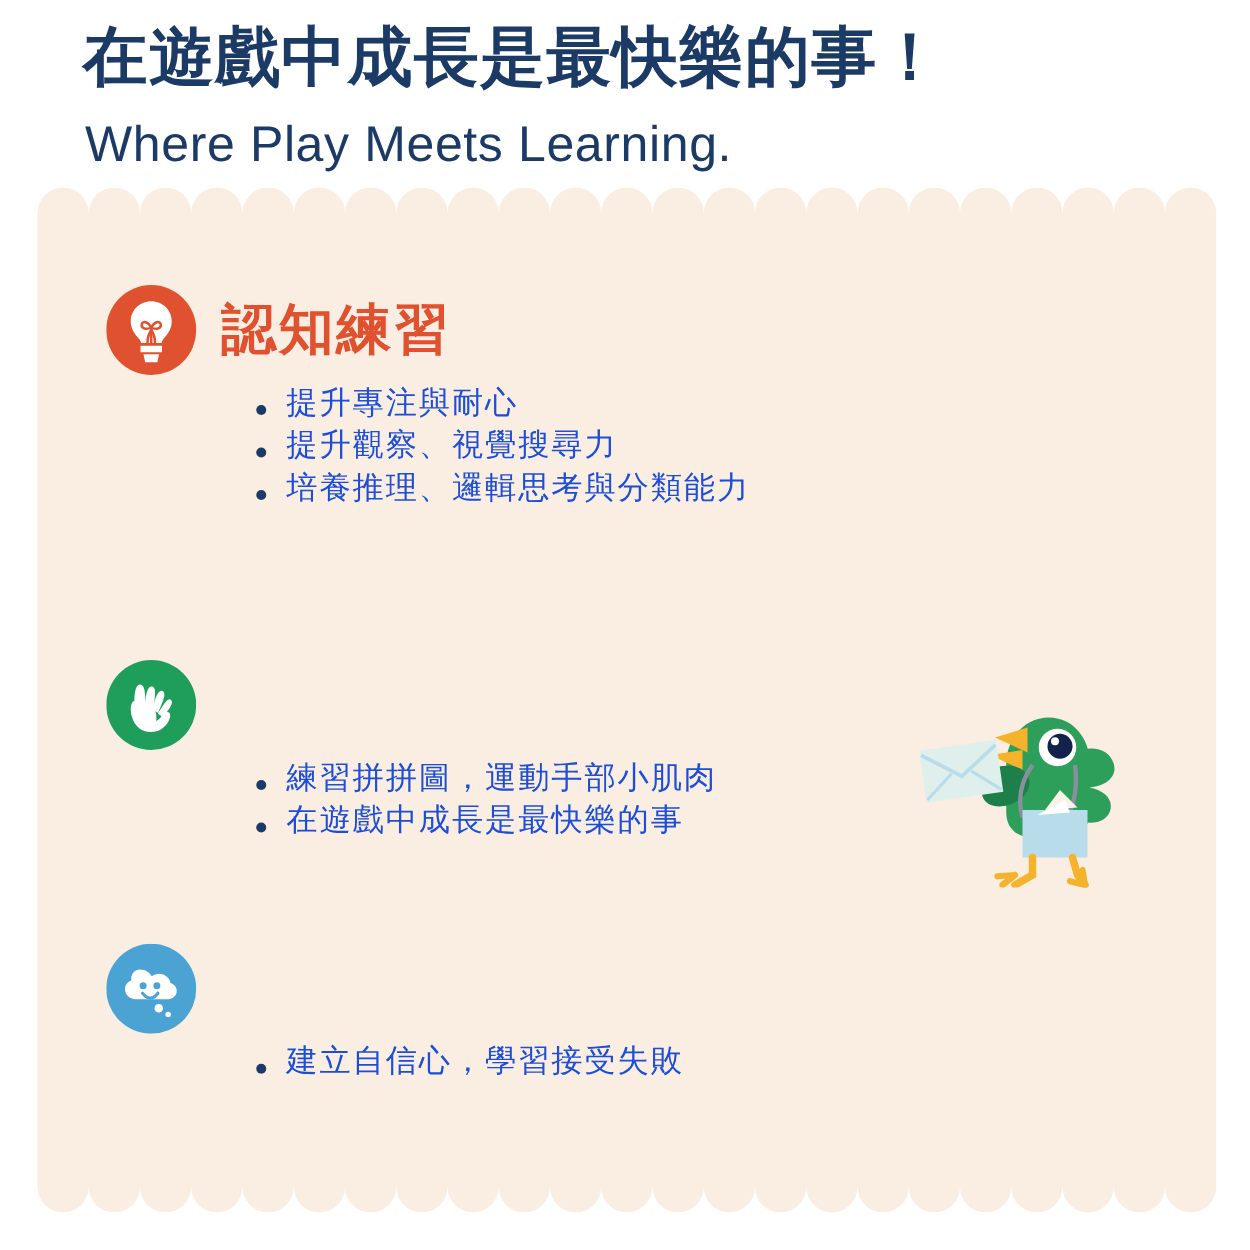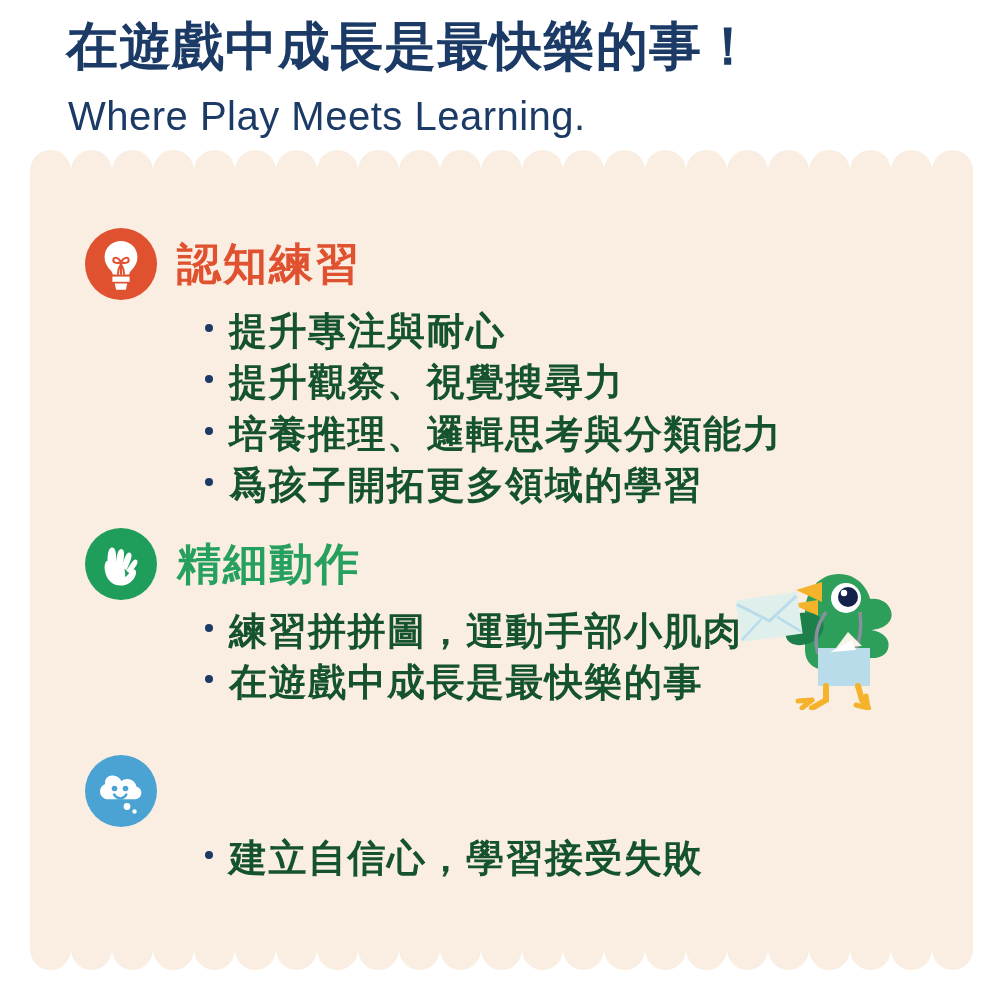--- a/index.html
+++ b/index.html
@@ -110,23 +110,23 @@
     line-height: 1;
     white-space: nowrap;
   }
 
   .bullets {
     list-style: none;
     margin: 6px 0 0 0;
     padding: 0 0 0 118px;
   }
   .bullets li {
-    font-size: 38px;
-    font-weight: 700;
-    color: #14532d;
+    font-size: 25px;
+    font-weight: 400;
+    color: #1d4ed8;
     line-height: 1.35;
     letter-spacing: 1.5px;
     white-space: nowrap;
     position: relative;
     padding-left: 26px;
   }
   .bullets li::before {
     content: "";
     position: absolute;
     left: 2px;
@@ -197,39 +197,37 @@
             <path d="M33 46c0-4 1-7 3-10" stroke="#e0512f" stroke-width="2" fill="none" stroke-linecap="round"></path>
             <path d="M39 46c0-4-1-7-3-10" stroke="#e0512f" stroke-width="2" fill="none" stroke-linecap="round"></path>
           </svg>
         </div>
         <div class="section-title" style="color:#e0512f">認知練習</div>
       </div>
       <ul class="bullets">
         <li>提升專注與耐心</li>
         <li>提升觀察、視覺搜尋力</li>
         <li>培養推理、邏輯思考與分類能力</li>
-        <li>爲孩子開拓更多領域的學習</li>
       </ul>
     </div>
 
     <div class="section" id="section-1">
       <div class="section-head">
         <div class="badge">
           <svg width="72" height="72" viewBox="0 0 72 72">
             <circle cx="36" cy="36" r="36" fill="#1e9e5a"></circle>
             <g fill="#ffffff">
               <path d="M22.5 33.5c0-9 1.5-14 4.5-14s4 4 4.2 10.5l.3 8.5-9 2z"></path>
               <path d="M31.5 30.5c1-6.5 2.6-10 5.3-9.3 2.6.7 2.7 4.6 1.8 10.6l-1.2 8-6.8-1.1z"></path>
               <path d="M38.8 32.2c2-5.7 4-8.6 6.3-7.4 2.3 1.2 1.6 4.8-.6 10.1l-3 7.2-5.1-2.4z"></path>
               <path d="M45.3 36.5c2.7-4.2 4.8-6.1 6.5-4.6 1.7 1.5.5 4.5-2.6 8.6l-4 5.3-4-3z"></path>
               <path d="M21.6 33c-2.3 2.6-2.6 7-1 12.6 2.1 7.4 7.6 12 15 12 6.4 0 11.3-3.2 14.2-8.6 1.6-3 1.9-5.9.4-7-1.6-1.2-3.5.1-6.2 3.4-2 2.5-4 3.4-4 3.4s1.1-8.1-3-11.6c-3.3-2.8-10.9-6.1-15.4-4.2z"></path>
             </g>
           </svg>
         </div>
-        <div class="section-title" style="color:#26a05f">精細動作</div>
       </div>
       <ul class="bullets">
         <li>練習拼拼圖，運動手部小肌肉</li>
         <li>在遊戲中成長是最快樂的事</li>
       </ul>
     </div>
 
     <div class="section" id="section-2">
       <div class="section-head">
         <div class="badge">

